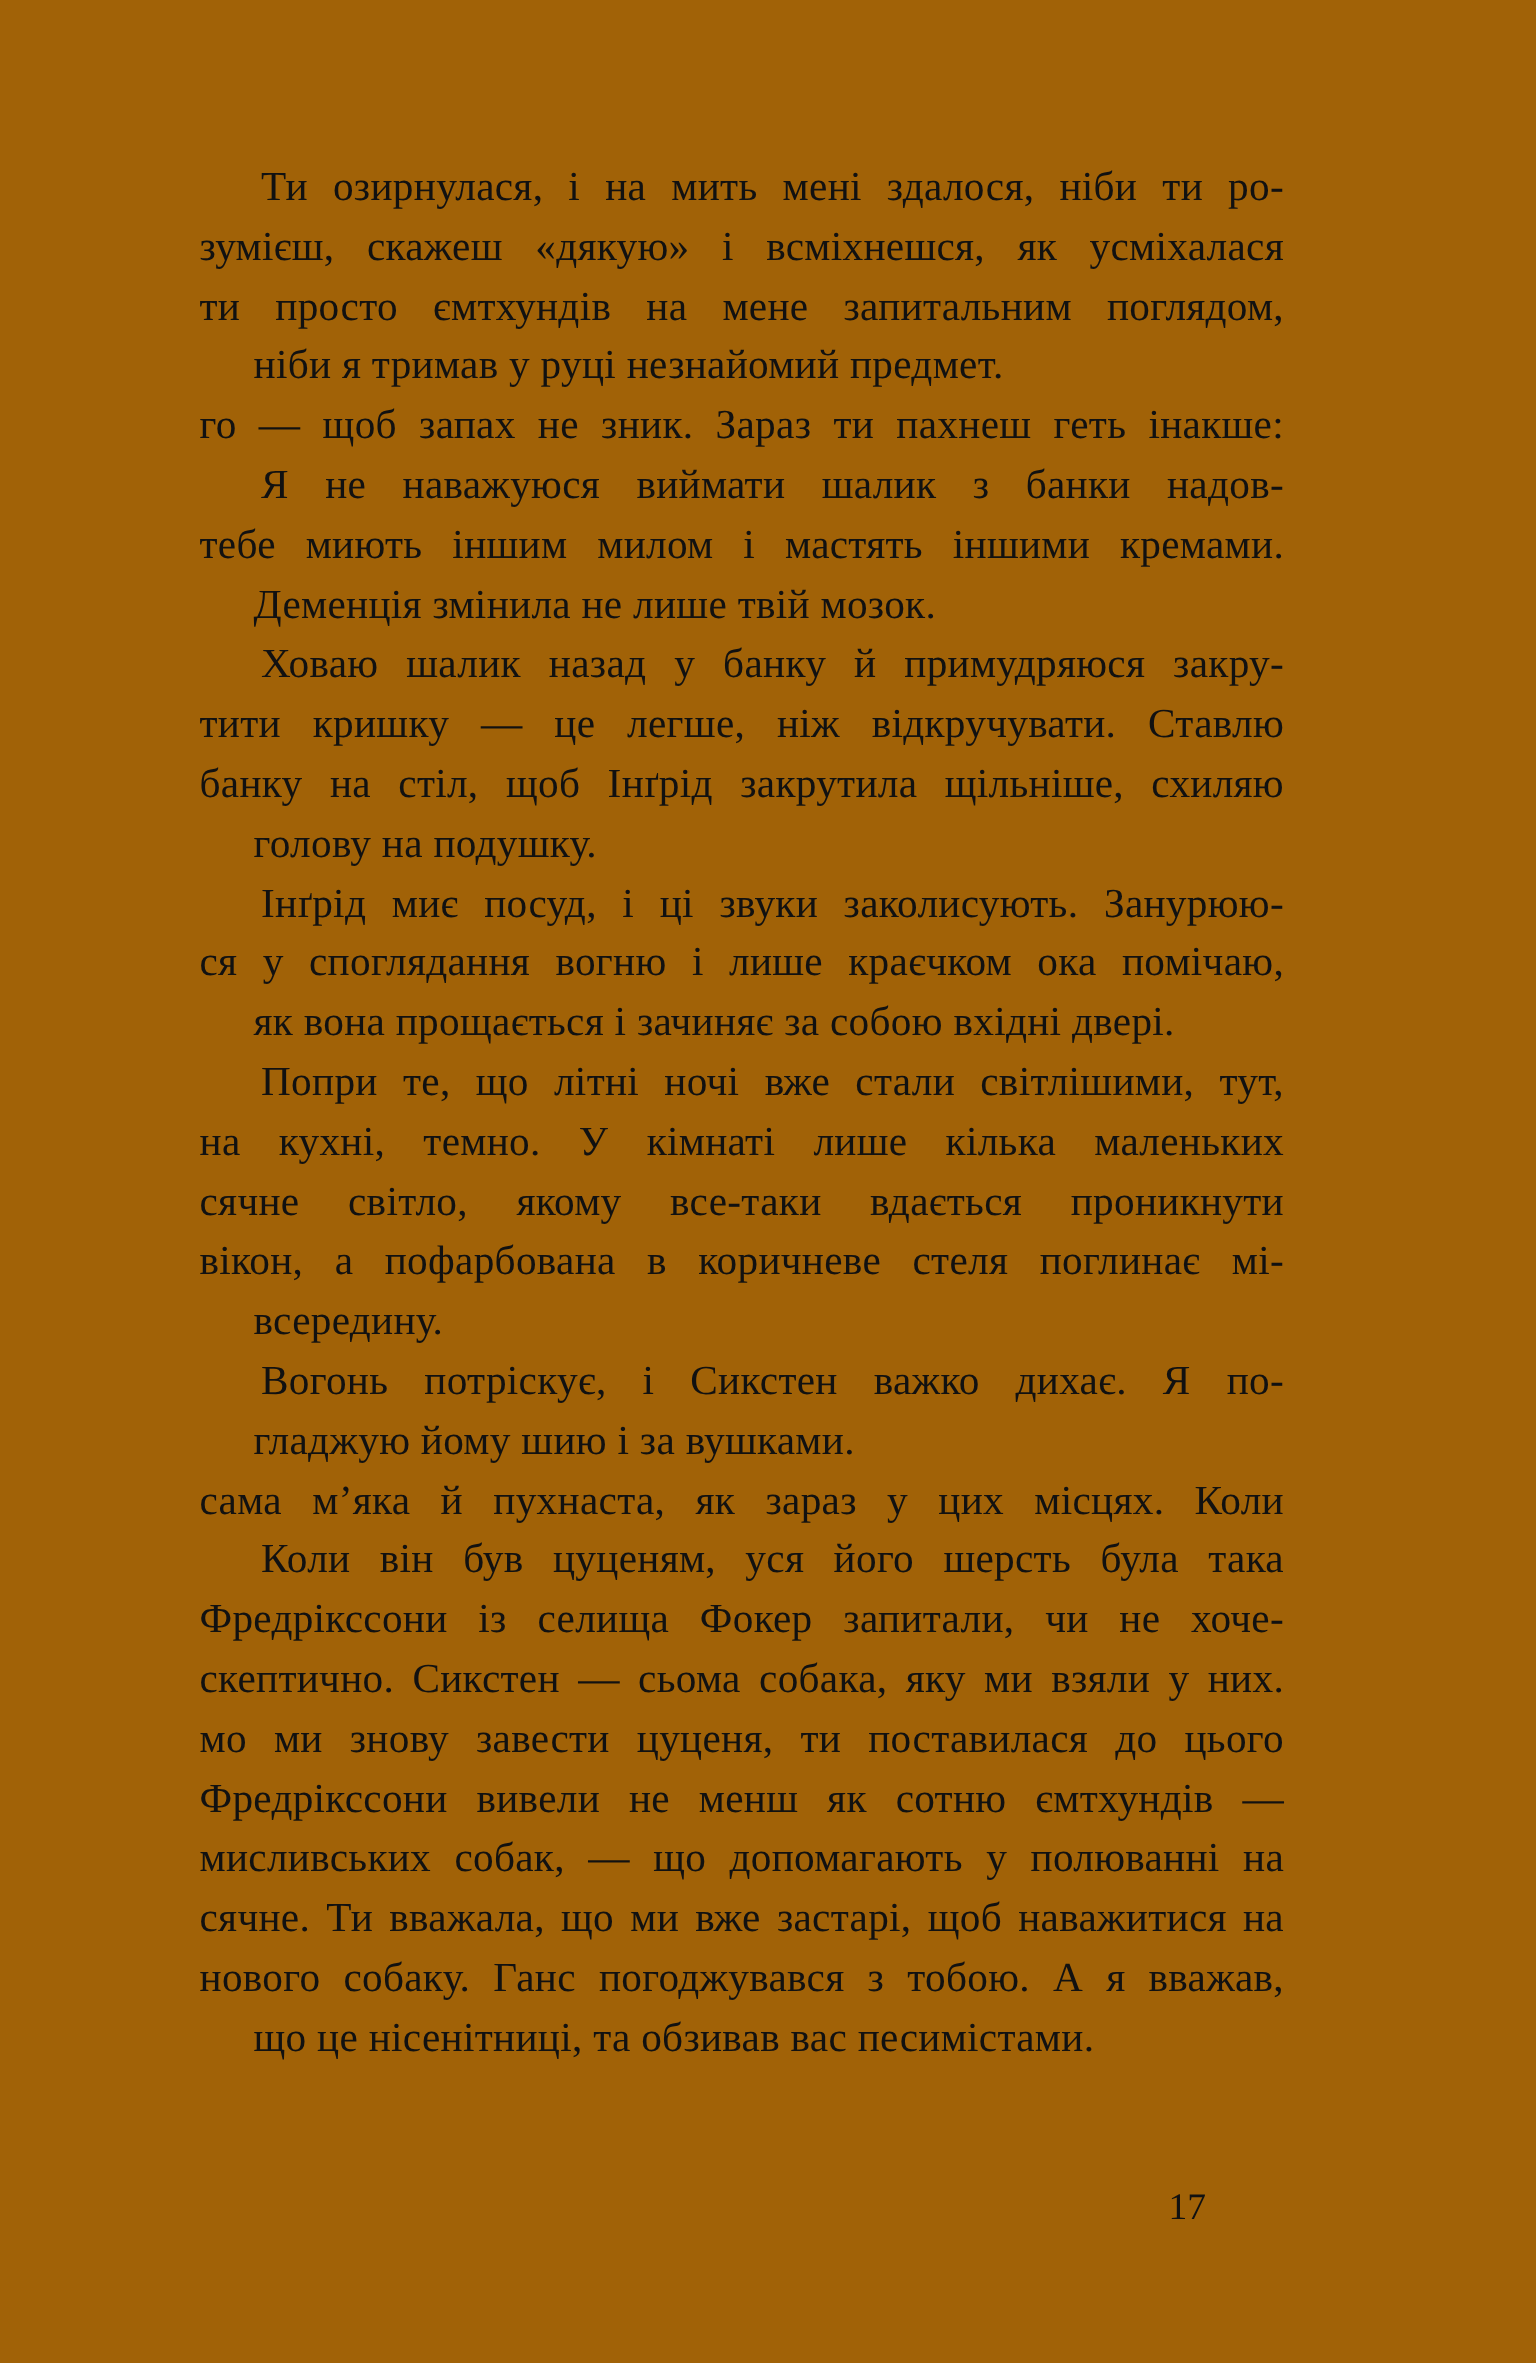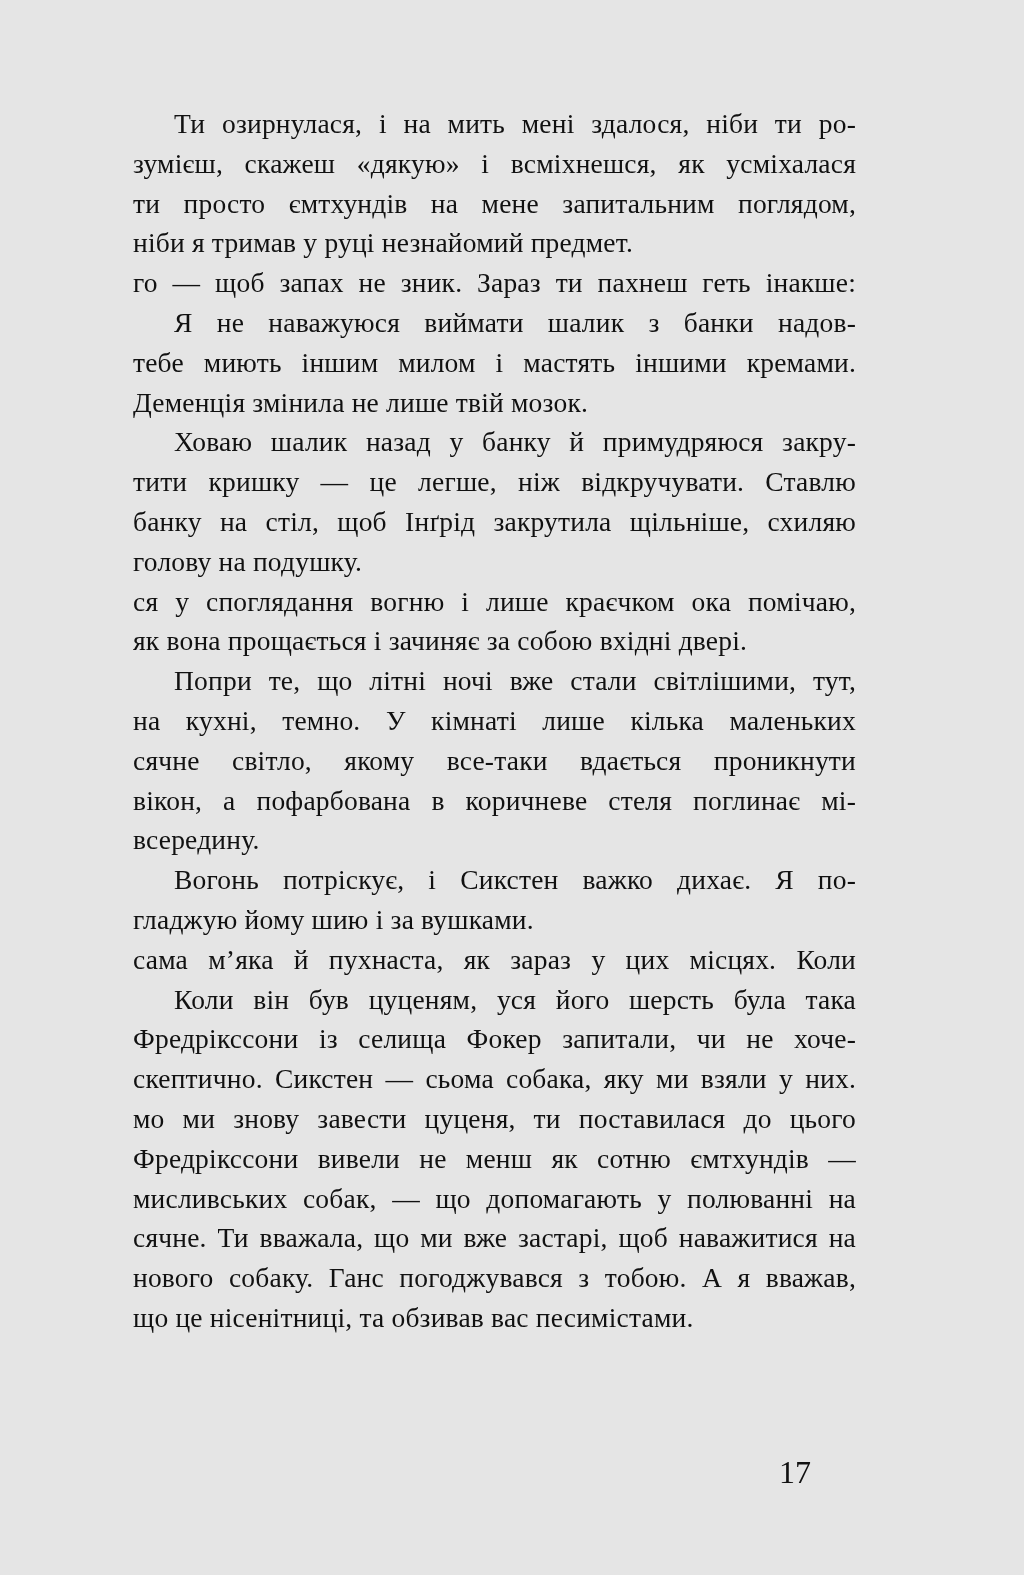--- a/index.html
+++ b/index.html
@@ -4,21 +4,21 @@
 <style>
   html, body {
     margin: 0;
     padding: 0;
     background: #ffffff;
   }
   .page {
     position: relative;
     width: 1024px;
     height: 1575px;
-    background: #e5e5e5;
+    background: #a16207;
     color: #111111;
     font-family: "Liberation Serif", "DejaVu Serif", serif;
     overflow: hidden;
   }
   .text-block {
     position: absolute;
     left: 133px;
     top: 104px;
     width: 723px;
     font-size: 27.5px;
@@ -33,26 +33,27 @@
     display: block;
     white-space: normal;
     text-align: justify;
     text-align-last: justify;
   }
   .line.first {
     text-indent: 41px;
   }
   .line.last {
     text-align-last: left;
+    margin-left: 36px;
   }
   .folio {
     position: absolute;
     left: 779px;
     top: 1452px;
-    font-size: 32px;
+    font-size: 25px;
     line-height: 40px;
     color: #111111;
   }
 </style>
 </head>
 <body>
 
 <div class="page">
   <div class="text-block">
 
@@ -71,20 +72,21 @@
     </p>
 
     <p class="para">
       <span class="line first">Ховаю шалик назад у банку й примудряюся закру-</span>
       <span class="line">тити кришку — це легше, ніж відкручувати. Ставлю</span>
       <span class="line">банку на стіл, щоб Інґрід закрутила щільніше, схиляю</span>
       <span class="line last">голову на подушку.</span>
     </p>
 
     <p class="para">
+      <span class="line first">Інґрід миє посуд, і ці звуки заколисують. Занурюю-</span>
       <span class="line">ся у споглядання вогню і лише краєчком ока помічаю,</span>
       <span class="line last">як вона прощається і зачиняє за собою вхідні двері.</span>
     </p>
 
     <p class="para">
       <span class="line first">Попри те, що літні ночі вже стали світлішими, тут,</span>
       <span class="line">на кухні, темно. У кімнаті лише кілька маленьких</span>
       <span class="line">сячне світло, якому все-таки вдається проникнути</span>
       <span class="line">вікон, а пофарбована в коричневе стеля поглинає мі-</span>
       <span class="line last">всередину.</span>

